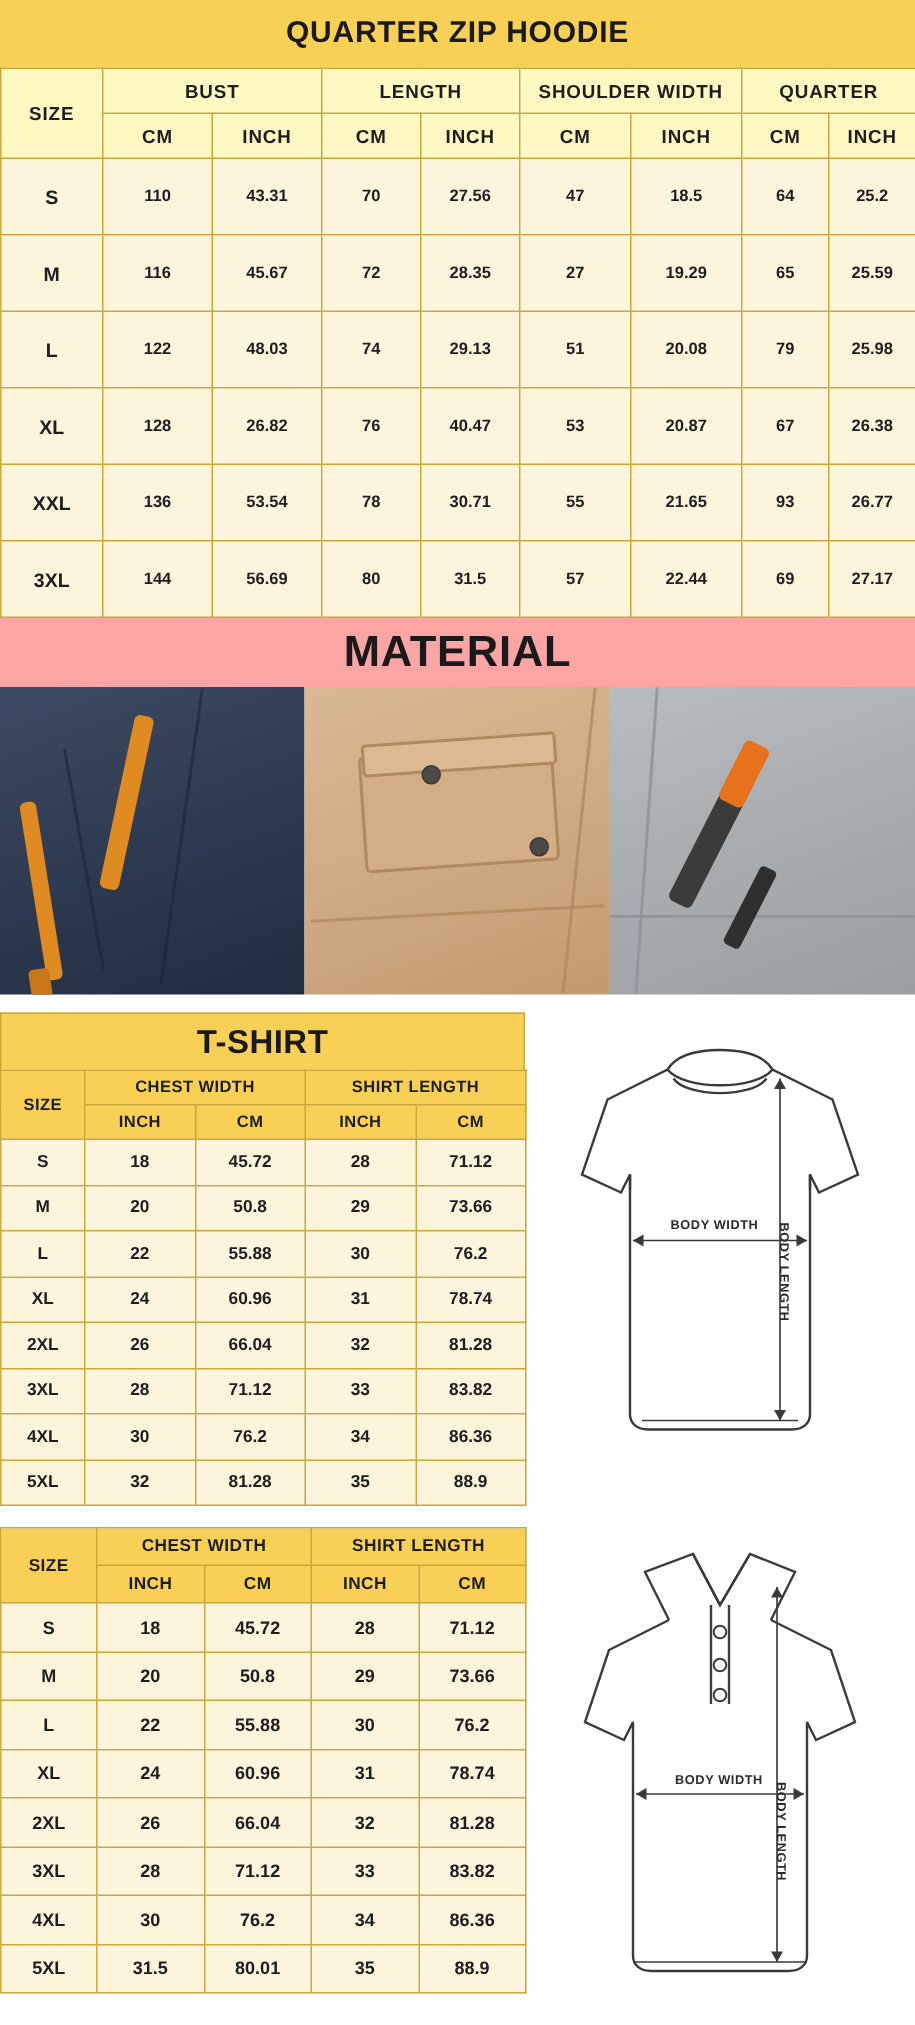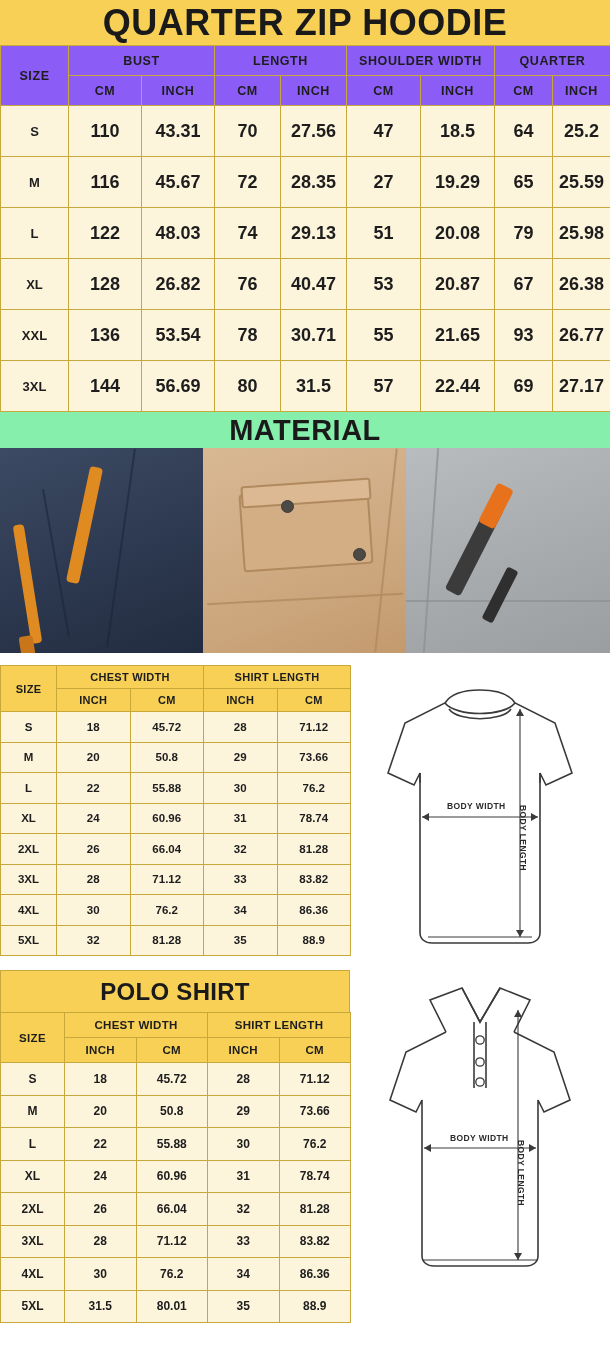--- a/index.html
+++ b/index.html
@@ -12,55 +12,55 @@
     overflow: hidden;
   }
 
   
   .hoodie-title {
     background: #f7d055;
     height: 45px;
     display: flex;
     align-items: center;
     justify-content: center;
-    font-size: 36px;
+    font-size: 20px;
     font-weight: bold;
     color: #1a1a1a;
     letter-spacing: 0.5px;
   }
   table.sz {
     border-collapse: collapse;
     width: 100%;
     table-layout: fixed;
   }
   table.sz td, table.sz th {
     border: 1px solid #c8a83a;
     text-align: center;
     font-weight: bold;
     color: #1d1d1d;
   }
   
   .hoodie-tbl { width: 610px; }
   .hoodie-tbl th {
-    background: #8b5cf6;
+    background: #fef9c3;
     font-size: 12.5px;
     height: 30px;
     letter-spacing: 0.6px;
   }
   .hoodie-tbl td {
     background: #fdf4dc;
-    font-size: 18px;
+    font-size: 11px;
     height: 51px;
     font-weight: normal;
   }
   .hoodie-tbl td.szcell { font-weight: bold; font-size: 13px; }
 
   .material-title {
-    background: #86efac;
-    height: 36px;
+    background: #fca5a5;
+    height: 46px;
     display: flex;
     align-items: center;
     justify-content: center;
     font-size: 29px;
     font-weight: bold;
     color: #1a1a1a;
     letter-spacing: 0.5px;
   }
   .material-imgs {
     display: flex;
@@ -292,20 +292,21 @@
     <div class="zip-orange"></div>
     <div class="zip-tail"></div>
   </div>
 </div>
 
 <div class="spacer-white" style="height:12px"></div>
 
 <div class="block">
   <div class="block-inner">
     <div class="tbl-wrap">
+      <div class="sub-title">T-SHIRT</div>
       <table class="sz small-tbl">
         <thead>
           <tr>
             <th rowspan="2" style="width:56px">SIZE</th>
             <th colspan="2" style="width:147px">CHEST WIDTH</th>
             <th colspan="2" style="width:147px">SHIRT LENGTH</th>
           </tr>
           <tr>
             <th>INCH</th>
             <th>CM</th>
@@ -400,21 +401,20 @@
       <div class="lbl lbl-vert" style="left:178px; top:140px;">BODY LENGTH</div>
     </div>
   </div>
 </div>
 
 <div class="spacer-white" style="height:14px"></div>
 
 <div class="block">
   <div class="block-inner">
     <div class="tbl-wrap">
-      <div class="sub-title polo-title">POLO SHIRT</div>
       <table class="sz small-tbl polo-tbl">
         <thead>
           <tr>
             <th rowspan="2" style="width:64px">SIZE</th>
             <th colspan="2" style="width:143px">CHEST WIDTH</th>
             <th colspan="2" style="width:143px">SHIRT LENGTH</th>
           </tr>
           <tr>
             <th>INCH</th>
             <th>CM</th>

